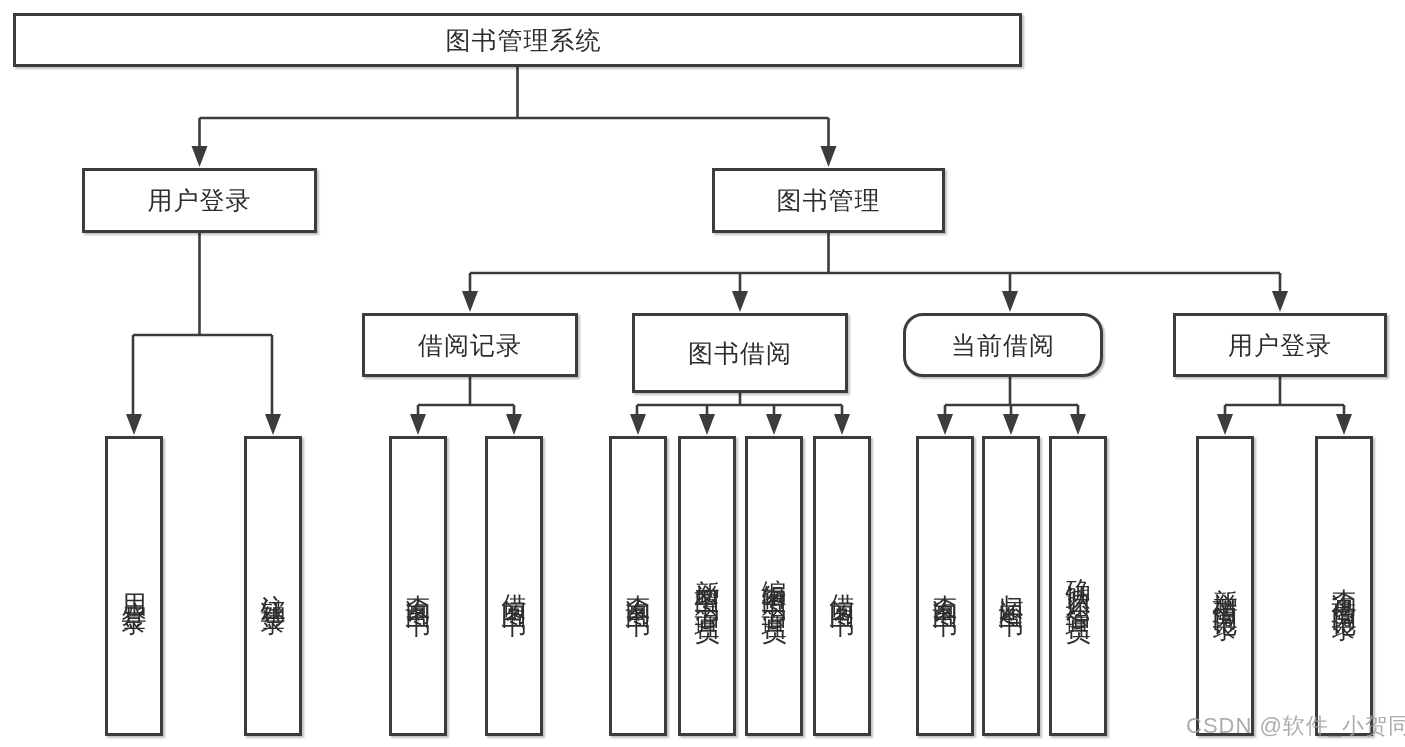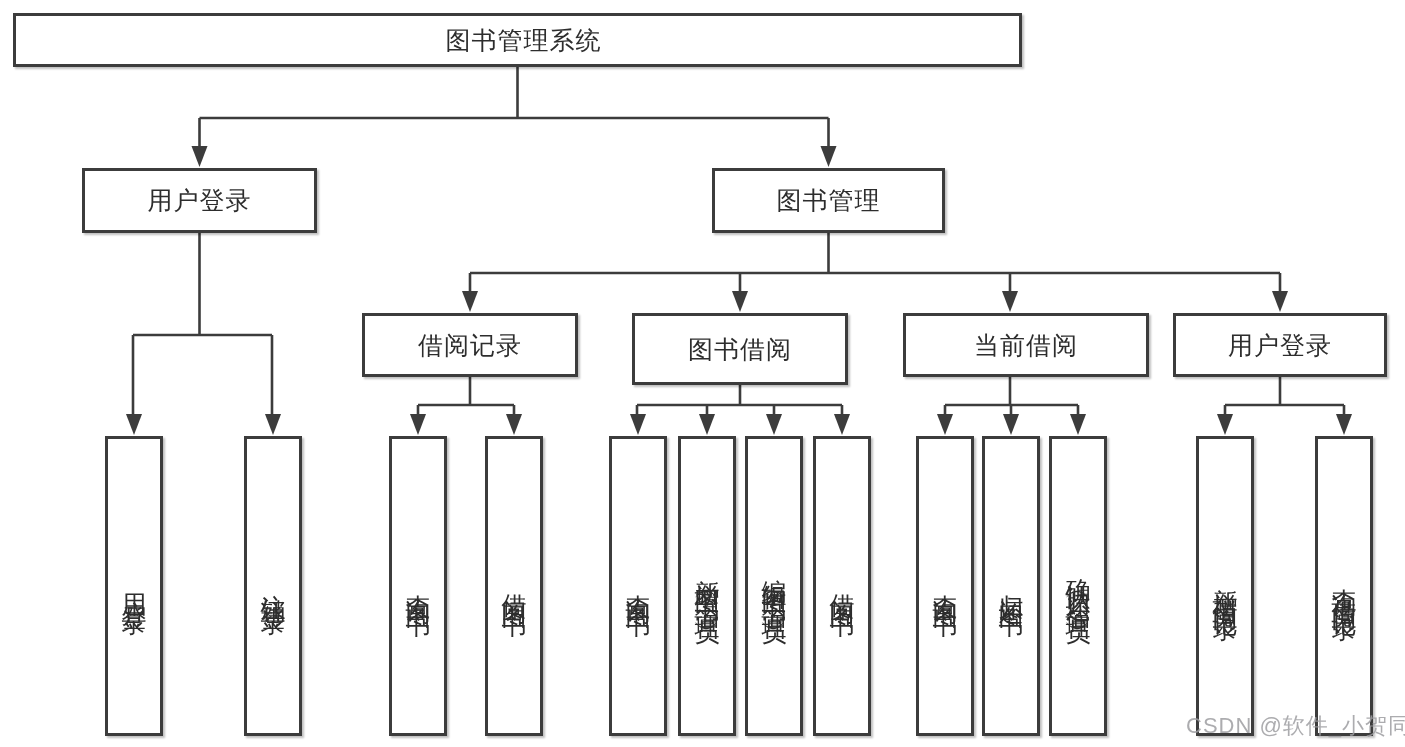--- a/index.html
+++ b/index.html
@@ -68,24 +68,24 @@
   <div class="node" style="left:82px;top:168px;width:235px;height:65px;">
     <span>用户登录</span>
   </div>
   <div class="node" style="left:712px;top:168px;width:233px;height:65px;">
     <span>图书管理</span>
   </div>
 
   <div class="node" style="left:362px;top:313px;width:216px;height:64px;">
     <span>借阅记录</span>
   </div>
-  <div class="node" style="left:632px;top:313px;width:216px;height:72px;">
+  <div class="node" style="left:632px;top:313px;width:216px;height:80px;">
     <span>图书借阅</span>
   </div>
-  <div class="node" style="left:903px;top:313px;width:246px;height:64px;">
+  <div class="node" style="left:903px;top:313px;width:200px;height:64px;border-radius:20px;">
     <span>当前借阅</span>
   </div>
   <div class="node" style="left:1173px;top:313px;width:214px;height:64px;">
     <span>用户登录</span>
   </div>
 
   <div class="node leaf" style="left:105px;top:436px;width:58px;height:300px;">
     <span class="vtext">用户登录</span>
   </div>
   <div class="node leaf" style="left:244px;top:436px;width:58px;height:300px;">

